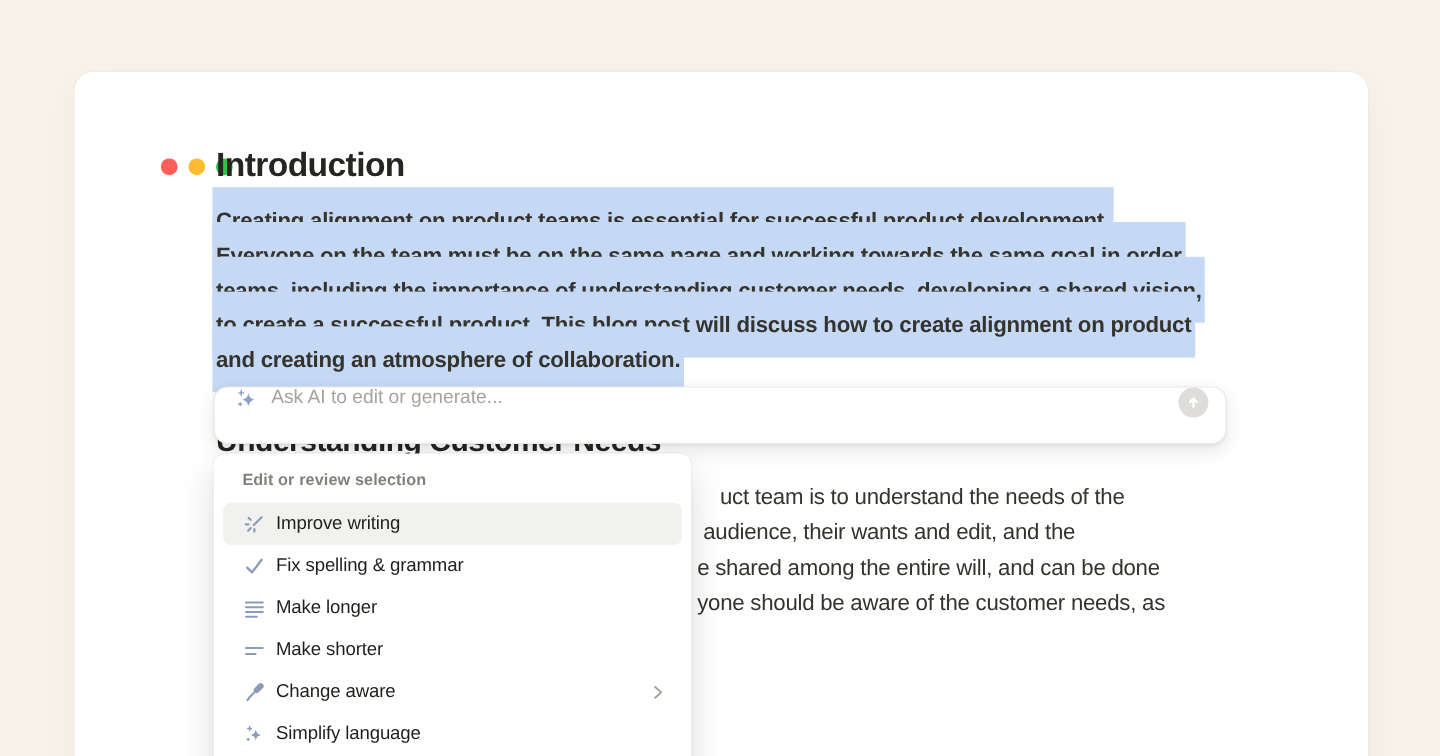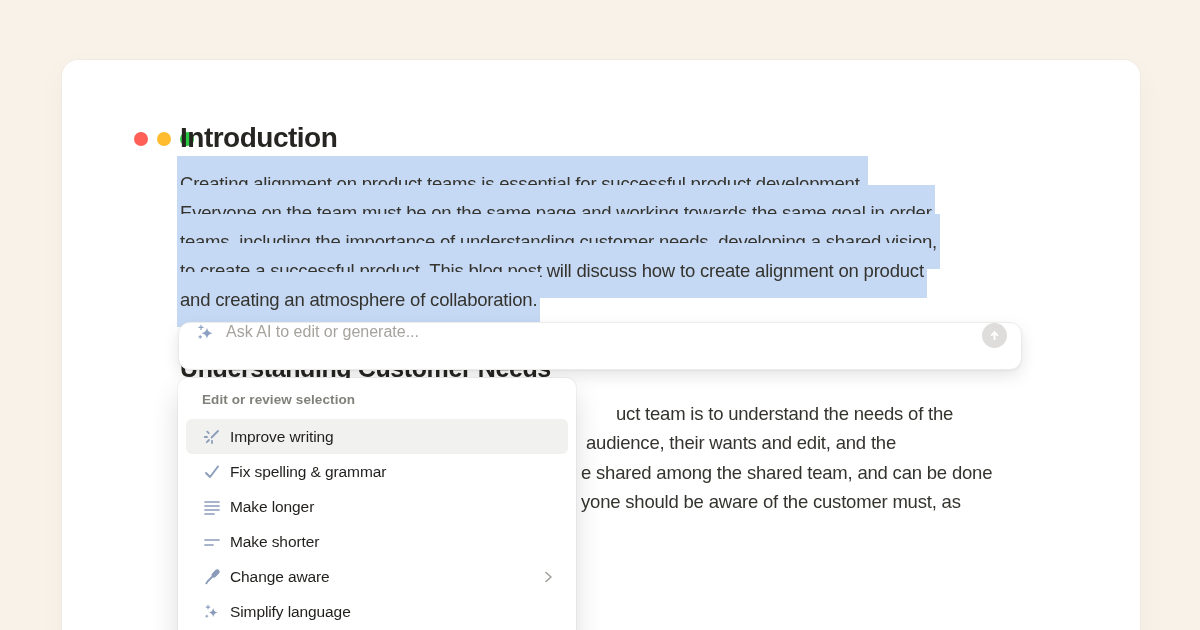--- a/index.html
+++ b/index.html
@@ -22,21 +22,21 @@
   .dot.yellow { background:#febc2e; }
   .dot.green { background:#28c840; }
 
   .h1 {
     position:absolute; left:180px; top:121px;
     font-size:28px; font-weight:700; letter-spacing:-0.5px; color:#262522;
     line-height:34px; white-space:nowrap;
   }
   .para { position:absolute; left:180px; top:169px; }
   .para .line { height:29px; line-height:29px; white-space:nowrap; font-size:18.5px; letter-spacing:-0.2px; color:#34332e; }
-  .para .hl { background:#c6d9f4; padding:17px 3px; margin-left:-3px; }
+  .para .hl { background:#c6d9f4; padding:17px 3px; margin-left:-3px;font-weight:bold; }
 
   .h2 {
     position:absolute; left:180px; top:353px; z-index:1;
     font-size:25px; font-weight:700; letter-spacing:-0.4px; color:#262522;
     line-height:30px; white-space:nowrap;
   }
   .frag {
     position:absolute; z-index:1; white-space:nowrap;
     font-size:18.5px; letter-spacing:-0.2px; color:#34332e; line-height:25px;
   }
@@ -93,24 +93,24 @@
 <div class="para">
   <div class="line"><span class="hl">Creating alignment on product teams is essential for successful product development.</span></div>
   <div class="line"><span class="hl">Everyone on the team must be on the same page and working towards the same goal in order</span></div>
   <div class="line"><span class="hl">teams, including the importance of understanding customer needs, developing a shared vision,</span></div>
   <div class="line"><span class="hl">to create a successful product. This blog post will discuss how to create alignment on product</span></div>
   <div class="line"><span class="hl">and creating an atmosphere of collaboration.</span></div>
 </div>
 
 <div class="h2">Understanding Customer Needs</div>
 
-<div class="frag" style="left:616px; top:401px;">uct team is to understand the needs of the</div>
+<div class="frag" style="left:600px; top:401px;">uct team is to understand the needs of the</div>
 <div class="frag" style="left:586px; top:430px;">audience, their wants and edit, and the</div>
-<div class="frag" style="left:581px; top:460px;">e shared among the shared team, and can be done</div>
-<div class="frag" style="left:581px; top:489px;">yone should be aware of the customer must, as</div>
+<div class="frag" style="left:581px; top:460px;">e shared among the entire will, and can be done</div>
+<div class="frag" style="left:581px; top:489px;">yone should be aware of the customer needs, as</div>
 
 <div class="ai-bar">
   <span class="spark">
     <svg viewBox="0 0 20 20" width="20" height="20">
       <path d="M11 4.6 C11.65 8.1 13.1 9.55 16.6 10.2 C13.1 10.85 11.65 12.3 11 15.8 C10.35 12.3 8.9 10.85 5.4 10.2 C8.9 9.55 10.35 8.1 11 4.6 Z" fill="#8ca0c4"></path>
       <path d="M5 2.4 v4 M3 4.4 h4" stroke="#8ca0c4" stroke-width="1.2" stroke-linecap="round"></path>
       <path d="M4.2 12.6 v2.6 M2.9 13.9 h2.6" stroke="#8ca0c4" stroke-width="1.1" stroke-linecap="round"></path>
     </svg>
   </span>
   <input class="ai-input" type="text" placeholder="Ask AI to edit or generate..." style="">

